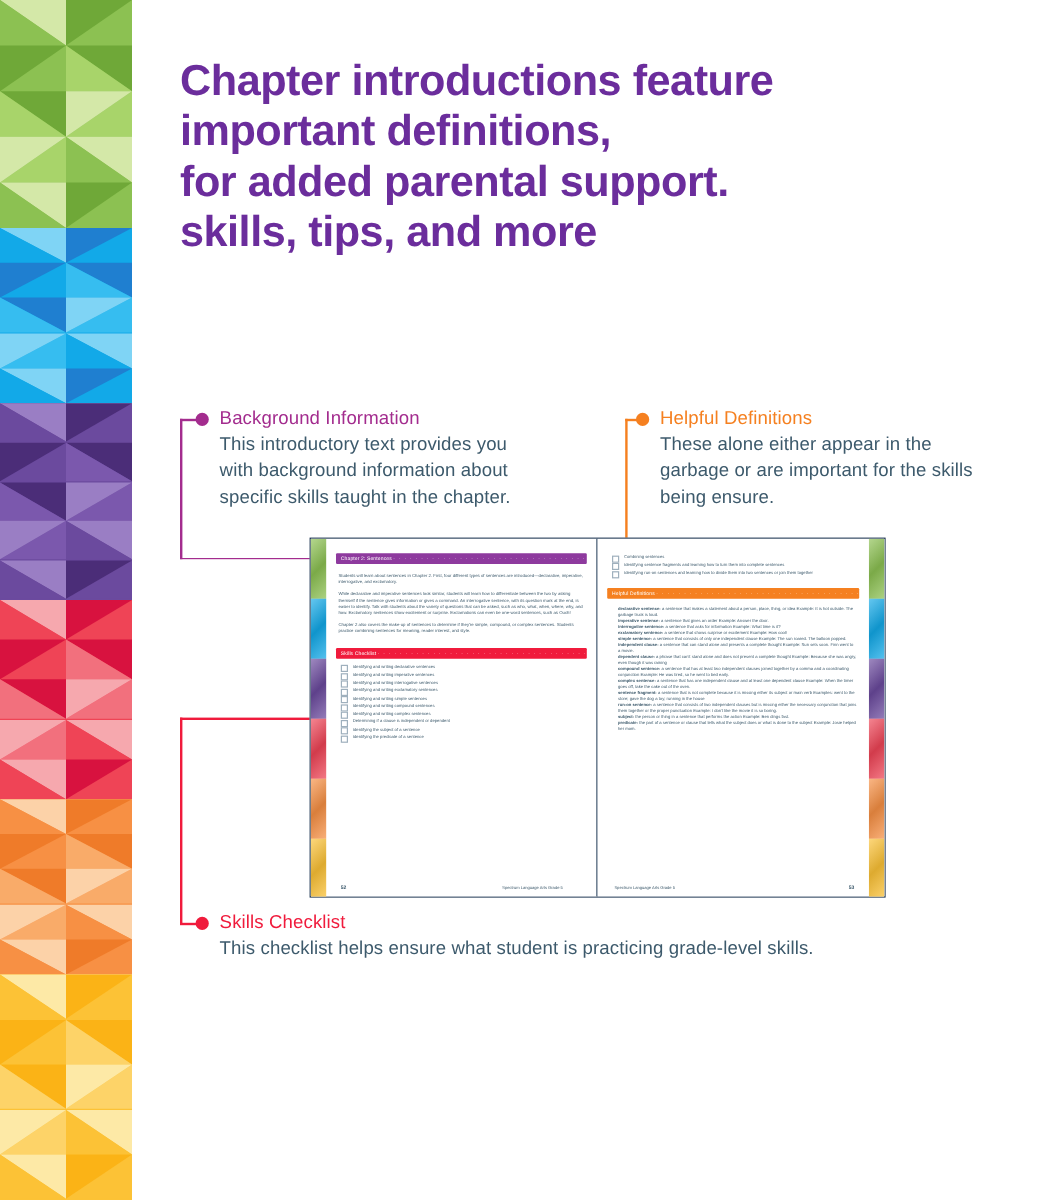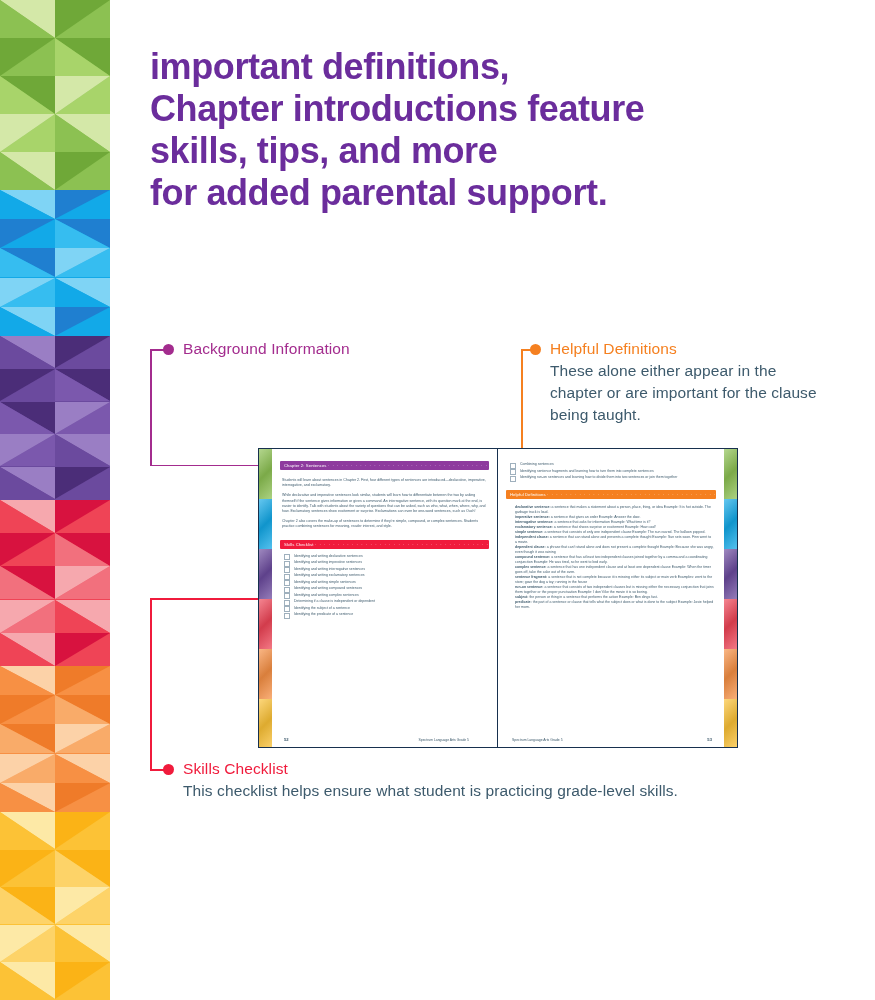--- a/index.html
+++ b/index.html
@@ -283,50 +283,55 @@
       <div class="facet" style="left: 55px; top: 112.8px; border-width: 37.6px 0px 0px 55px; border-left-style: solid; border-left-color: transparent; border-right-style: solid; border-right-color: transparent; border-top-style: solid; border-top-color: rgb(253, 233, 166); border-bottom-style: initial; border-bottom-color: initial;"></div>
       <div class="facet" style="left: 55px; top: 112.8px; border-right: 55px solid transparent; border-top: 0px; border-bottom: 37.6px solid rgb(252, 194, 54);"></div>
       <div class="facet" style="left: 0px; top: 150.4px; border-width: 37.6px 0px 0px 55px; border-left-style: solid; border-left-color: transparent; border-right-style: solid; border-right-color: transparent; border-top-style: solid; border-top-color: rgb(253, 233, 166); border-bottom-style: initial; border-bottom-color: initial;"></div>
       <div class="facet" style="left: 0px; top: 150.4px; border-right: 55px solid transparent; border-top: 0px; border-bottom: 37.6px solid rgb(252, 194, 54);"></div>
       <div class="facet" style="left: 55px; top: 150.4px; border-width: 0px 0px 37.6px 55px; border-left-style: solid; border-left-color: transparent; border-right-style: solid; border-right-color: transparent; border-top-style: initial; border-top-color: initial; border-bottom-style: solid; border-bottom-color: rgb(252, 194, 54);"></div>
       <div class="facet" style="left: 55px; top: 150.4px; border-right: 55px solid transparent; border-top: 37.6px solid rgb(251, 179, 22); border-bottom: 0px;"></div>
     </div>
   </div>
 
 <div id="headline">
+  <div>Chapter introductions feature</div>
   <div>important definitions,</div>
-  <div>Chapter introductions feature</div>
+  <div>for added parental support.</div>
   <div>skills, tips, and more</div>
-  <div>for added parental support.</div>
 </div>
 
 <div class="conn" style="left:150px; top:349px; width:18px; height:1.6px; background:#a32c8e;"></div>
 <div class="conn" style="left:150px; top:349px; width:1.6px; height:117px; background:#a32c8e;"></div>
 <div class="conn" style="left:150px; top:464.5px; width:152px; height:1.6px; background:#a32c8e;"></div>
 
 <div class="conn" style="left:521px; top:349px; width:14px; height:1.6px; background:#f58020;"></div>
 <div class="conn" style="left:521px; top:349px; width:1.6px; height:172px; background:#f58020;"></div>
 <div class="conn" style="left:521px; top:519.5px; width:20px; height:1.6px; background:#f58020;"></div>
 
 <div class="conn" style="left:150px; top:769px; width:18px; height:1.6px; background:#f01b3c;"></div>
 <div class="conn" style="left:150px; top:598px; width:1.6px; height:172px; background:#f01b3c;"></div>
 <div class="conn" style="left:150px; top:598px; width:152px; height:1.6px; background:#f01b3c;"></div>
 
 <div class="callout" style="left:163px; top:340px; width:340px;">
   <div class="dot" style="left:0px; top:4px; background:#a32c8e;"></div>
   <div class="c-title" style="color:#a32c8e; margin-left:20px;">Background Information</div>
+  <div class="c-body" style="margin-left:20px;">
+    <div>This introductory text provides you</div>
+    <div>with background information about</div>
+    <div>specific skills taught in the chapter.</div>
+  </div>
 </div>
 
 <div class="callout" style="left:530px; top:340px; width:330px;">
   <div class="dot" style="left:0px; top:4px; background:#f58020;"></div>
   <div class="c-title" style="color:#f58020; margin-left:20px;">Helpful Definitions</div>
   <div class="c-body" style="margin-left:20px;">
     <div>These alone either appear in the</div>
-    <div>chapter or are important for the clause</div>
-    <div>being taught.</div>
+    <div>garbage or are important for the skills</div>
+    <div>being ensure.</div>
   </div>
 </div>
 
 <div class="callout" style="left:163px; top:760px; width:620px;">
   <div class="dot" style="left:0px; top:4px; background:#f01b3c;"></div>
   <div class="c-title" style="color:#f01b3c; margin-left:20px;">Skills Checklist</div>
   <div class="c-body" style="margin-left:20px;">
     <div>This checklist helps ensure what student is practicing grade-level skills.</div>
   </div>
 </div>

